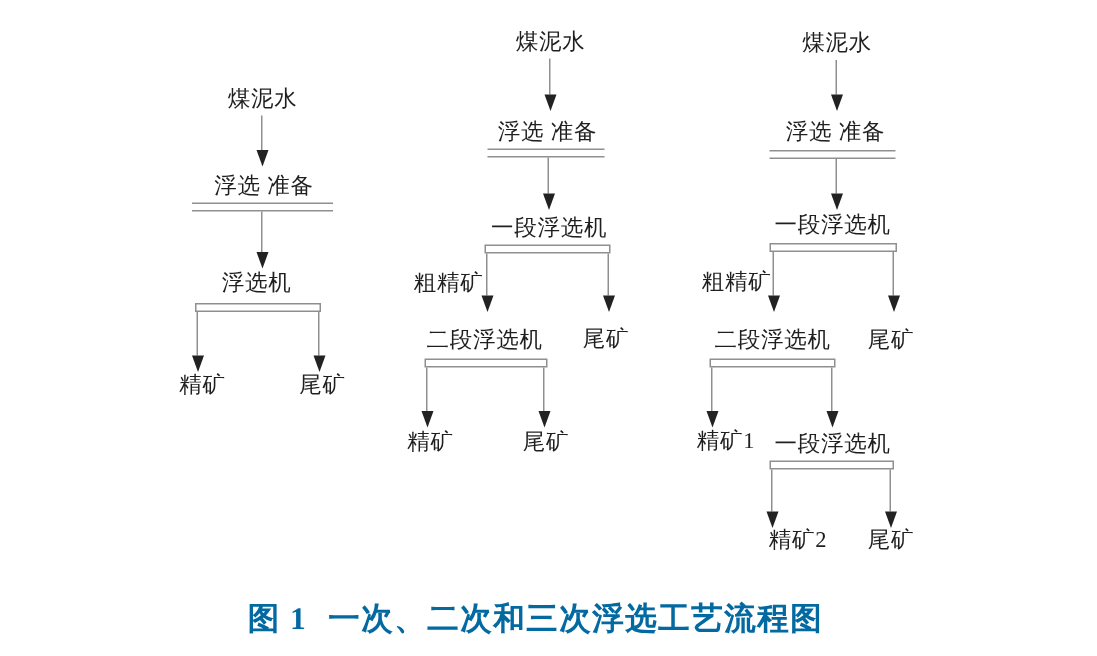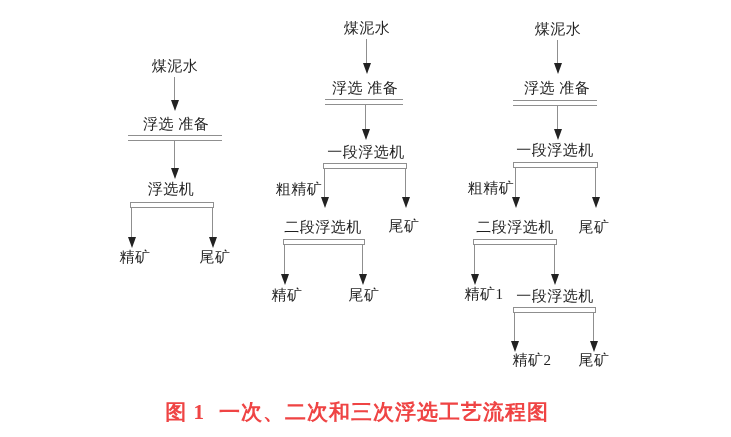--- a/index.html
+++ b/index.html
@@ -53,21 +53,21 @@
     margin-left: -4px;
   }
   .caption {
     position: absolute;
     left: 357px;
     top: 412px;
     transform: translate(-50%, -50%);
     white-space: nowrap;
     font-weight: bold;
     font-size: 21px;
-    color: #ef4444;
+    color: #0369a1;
     letter-spacing: 1px;
   }
   .caption .gap {
     display: inline-block;
     width: 14px;
   }
 </style>
 </head>
 <body>
 

